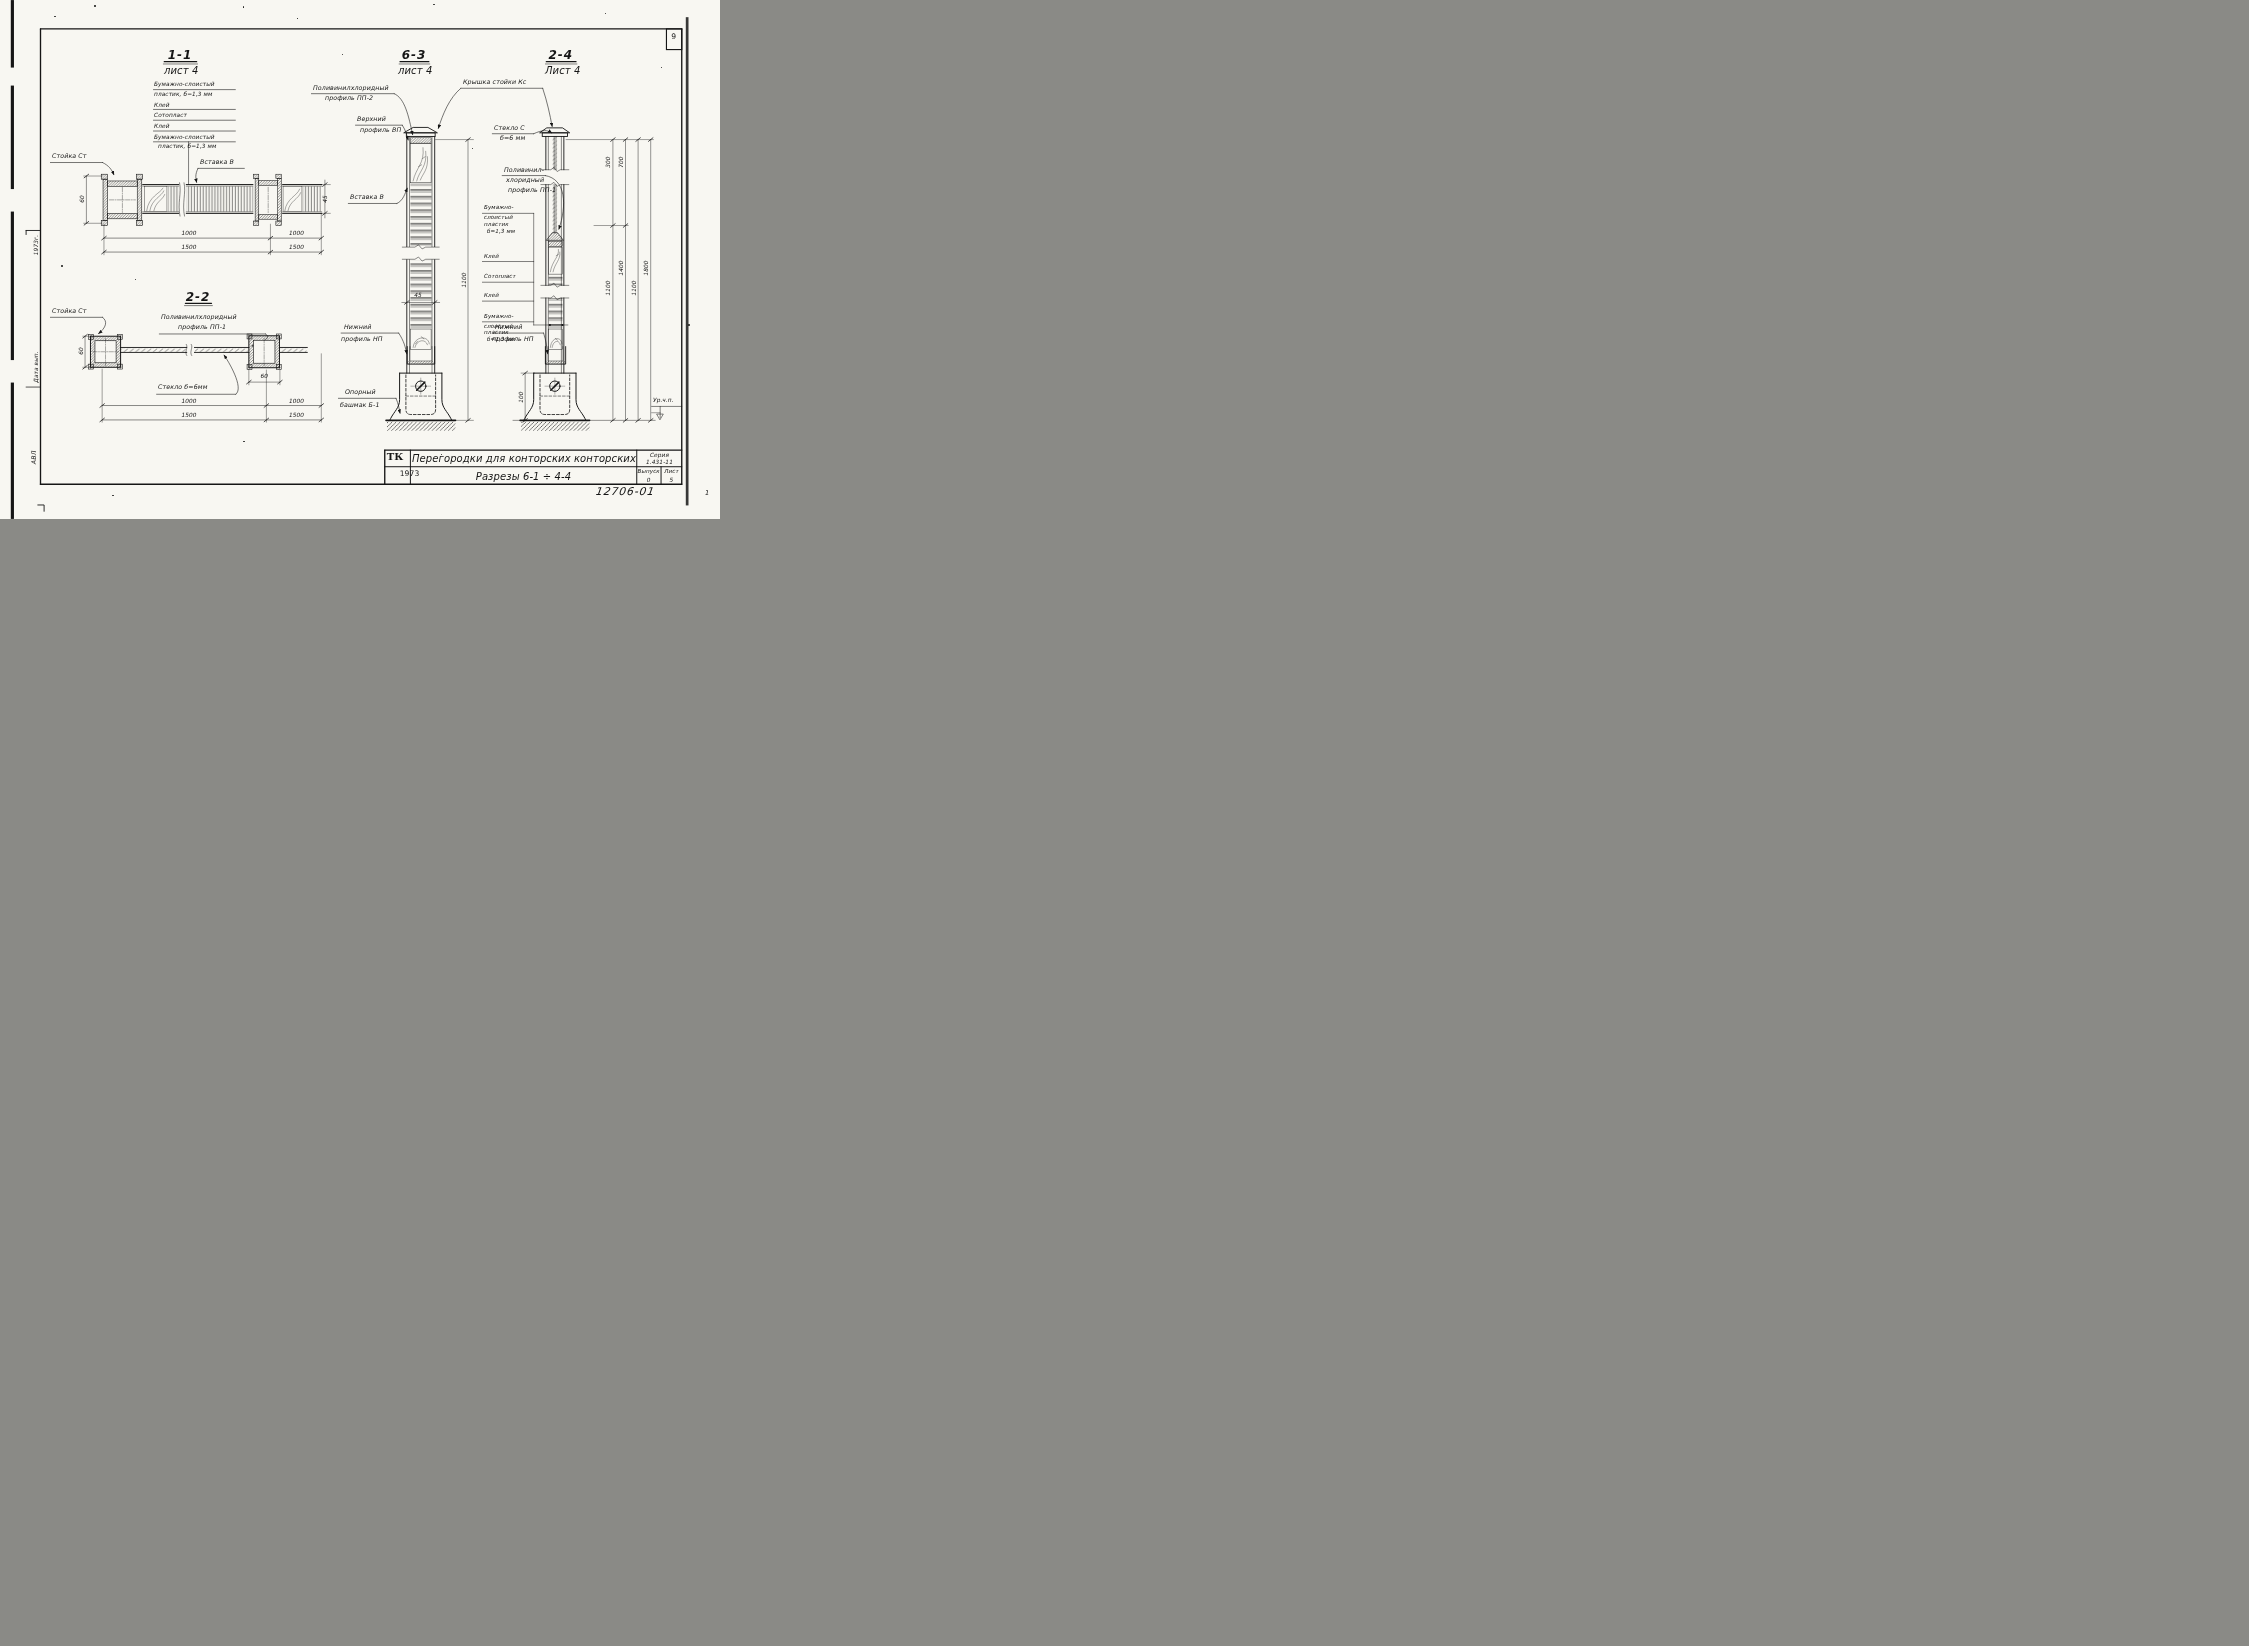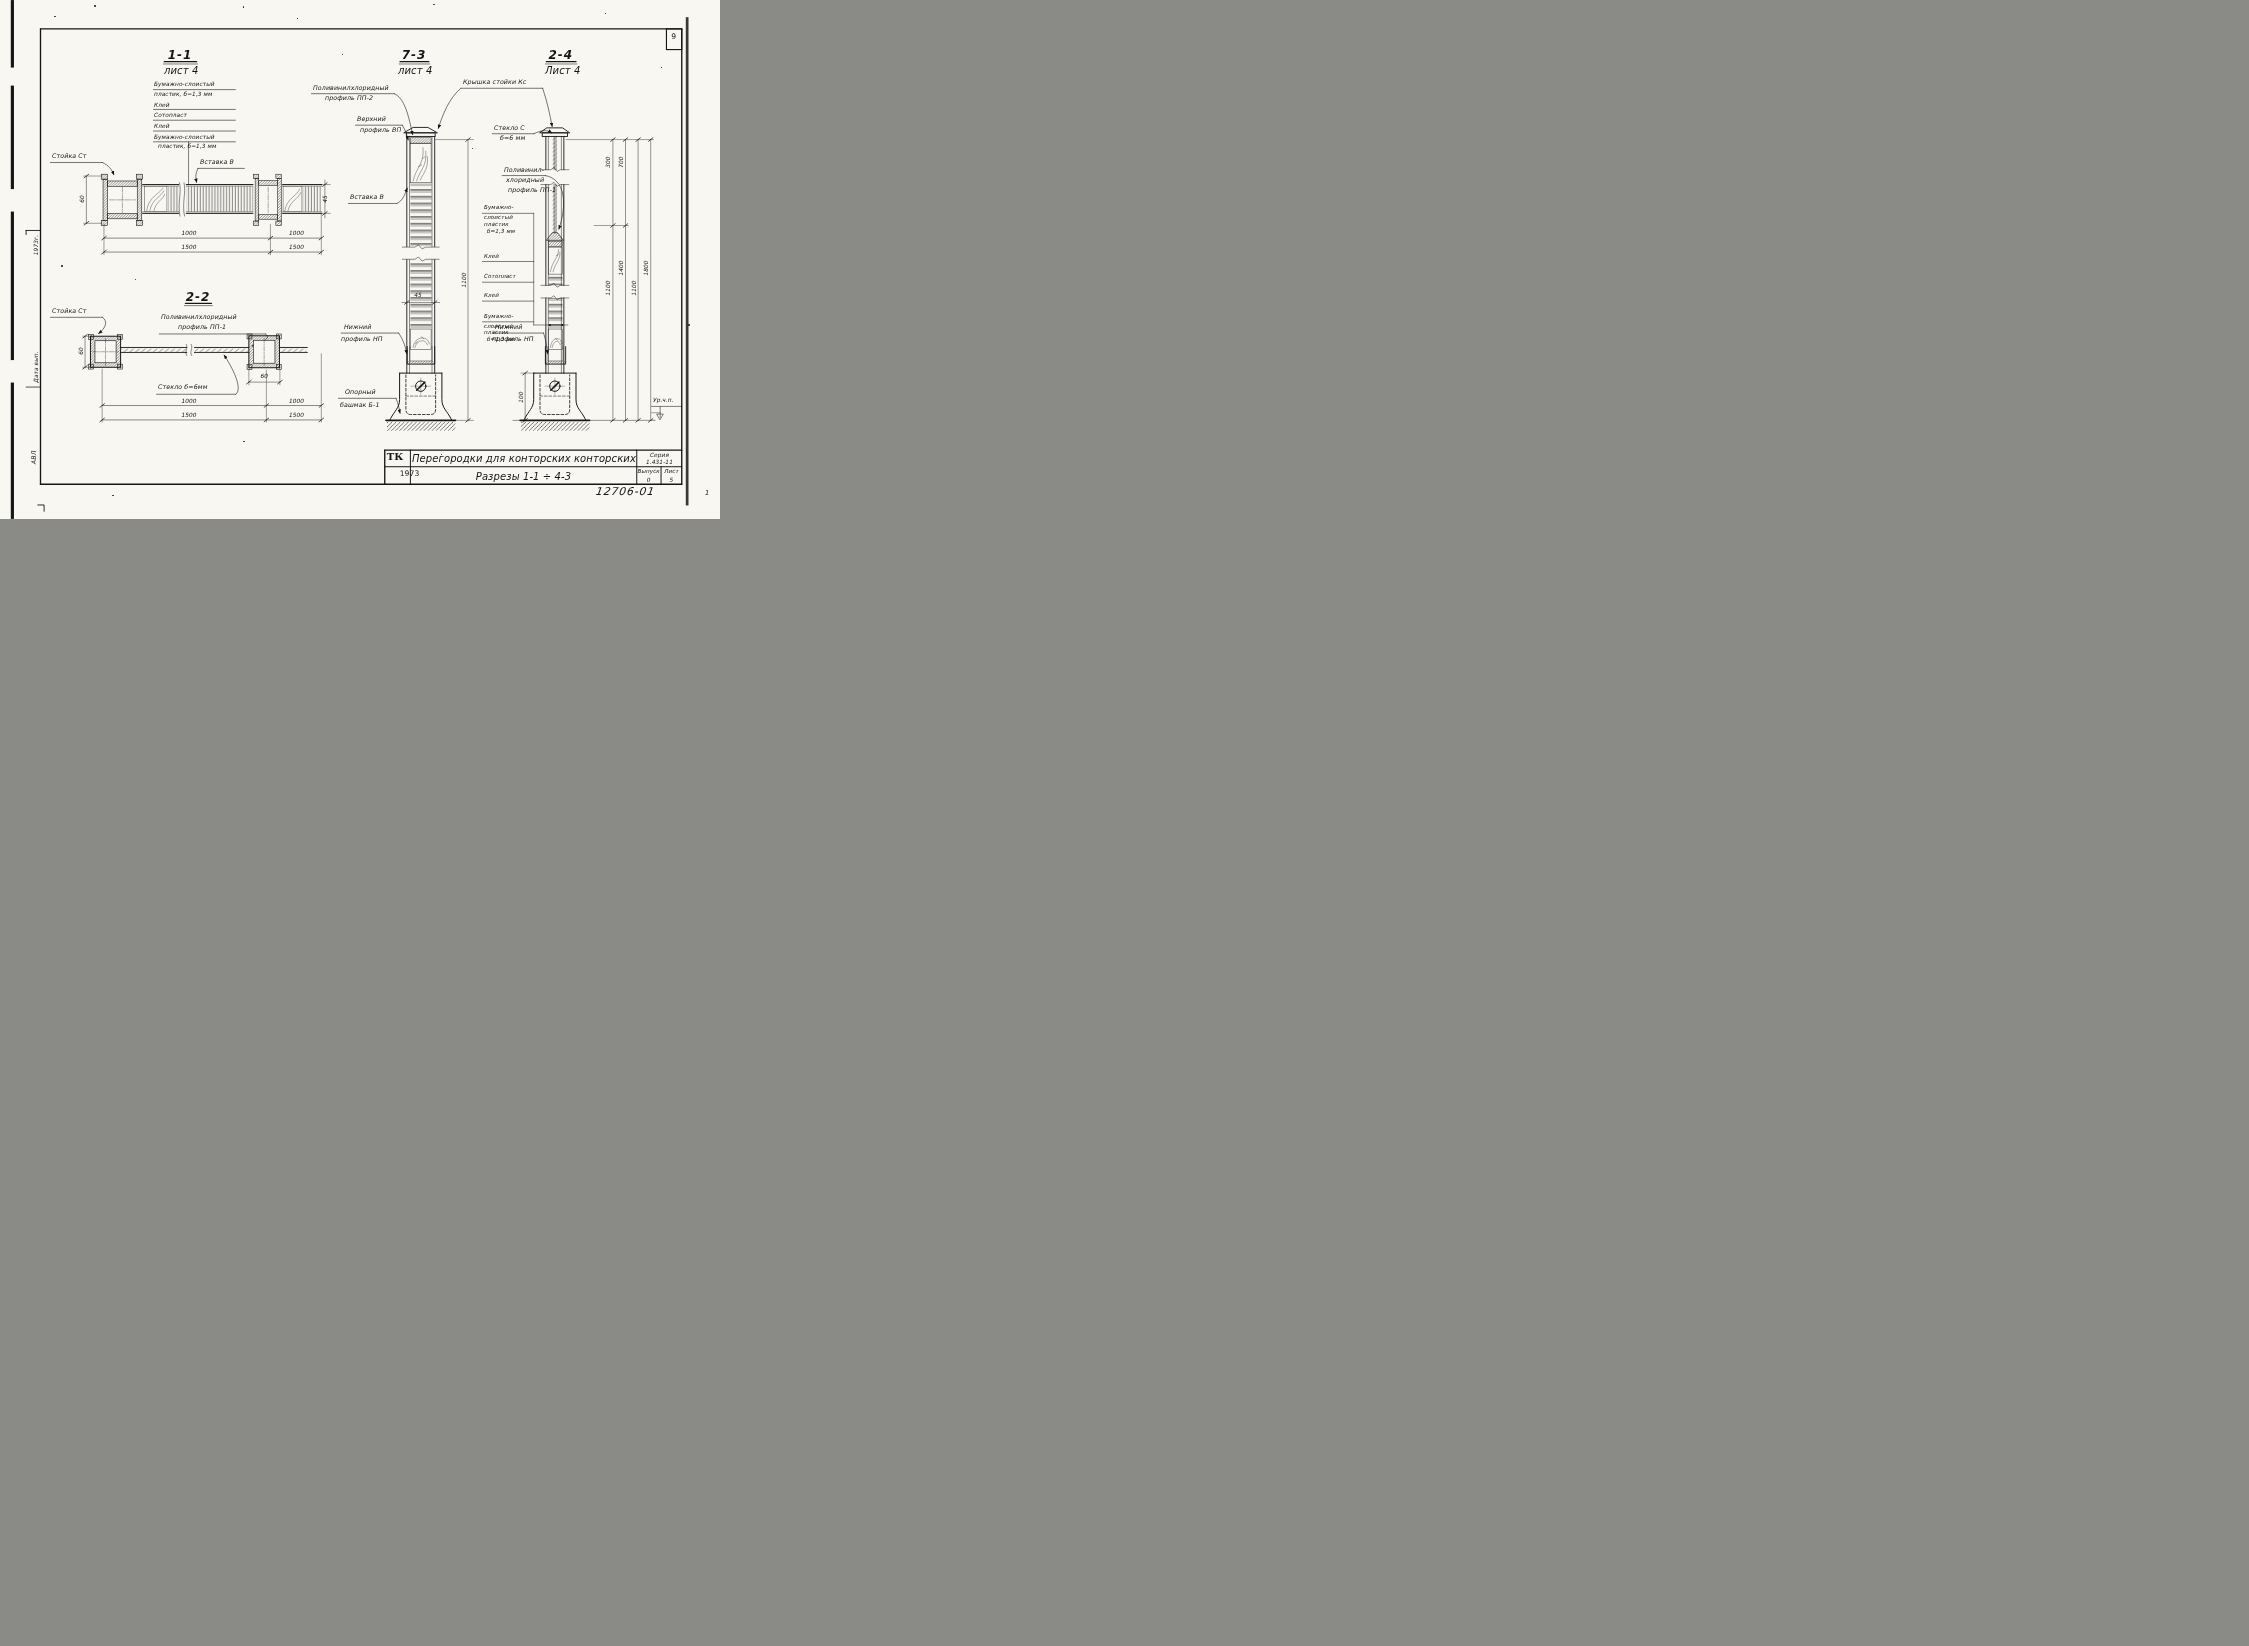--- a/index.html
+++ b/index.html
@@ -410,21 +410,21 @@
 <div class="lbl" style="left:161px;top:314px">Поливинилхлоридный</div>
 <div class="lbl" style="left:178px;top:324px">профиль ПП-1</div>
 <div class="lbl" style="left:158px;top:384px">Стекло б=6мм</div>
 <div class="lbl rot s13 ctr" style="left:72px;top:348px;width:18px">60</div>
 <div class="lbl s13 ctr" style="left:253px;top:373px;width:22.5px">60</div>
 <div class="lbl s13 ctr" style="left:171px;top:398px;width:36px">1000</div>
 <div class="lbl s13 ctr" style="left:283px;top:398px;width:27px">1000</div>
 <div class="lbl s13 ctr" style="left:171px;top:412px;width:36px">1500</div>
 <div class="lbl s13 ctr" style="left:283px;top:412px;width:27px">1500</div>
 
-<div class="lbl hdr ctr" style="left:398px;top:49px;width:32px">7-3</div>
+<div class="lbl hdr ctr" style="left:398px;top:49px;width:32px">6-3</div>
 <div class="lbl s15 ctr" style="left:398px;top:66px;width:32px">лист 4</div>
 <div class="lbl" style="left:313px;top:85px">Поливинилхлоридный</div>
 <div class="lbl" style="left:325px;top:95px">профиль ПП-2</div>
 <div class="lbl" style="left:463px;top:79px">Крышка стойки Кс</div>
 <div class="lbl" style="left:357px;top:116px">Верхний</div>
 <div class="lbl" style="left:360px;top:127px">профиль ВП</div>
 <div class="lbl" style="left:350px;top:194px">Вставка В</div>
 <div class="lbl s13 ctr" style="left:408px;top:292px;width:20px">45</div>
 <div class="lbl rot s13 ctr" style="left:454px;top:277px;width:20px">1100</div>
 <div class="lbl" style="left:344px;top:324px">Нижний</div>
@@ -457,21 +457,21 @@
 <div class="lbl rot s13 ctr" style="left:598px;top:285px;width:20px">1100</div>
 <div class="lbl rot s13 ctr" style="left:611px;top:265px;width:20px">1400</div>
 <div class="lbl rot s13 ctr" style="left:624px;top:285px;width:20px">1100</div>
 <div class="lbl rot s13 ctr" style="left:636px;top:265px;width:20px">1800</div>
 <div class="lbl rot s13 ctr" style="left:511px;top:394px;width:20px">100</div>
 <div class="lbl s13" style="left:653px;top:397px">Ур.ч.п.</div>
 
 <div class="lbl serif ctr" style="left:385px;top:452px;width:20px;font-size:10px;font-weight:bold">ТК</div>
 <div class="lbl ctr" style="left:385px;top:470px;width:49px;font-style:normal;font-size:7.6px">1973</div>
 <div class="lbl s15 ctr" style="left:412px;top:454px;width:223px">Перегородки для конторских конторских</div>
-<div class="lbl s15 ctr" style="left:412px;top:472px;width:223px">Разрезы 1-1 ÷ 4-3</div>
+<div class="lbl s15 ctr" style="left:412px;top:472px;width:223px">Разрезы 6-1 ÷ 4-4</div>
 <div class="lbl s13 ctr" style="left:638px;top:452px;width:43px">Серия</div>
 <div class="lbl s13 ctr" style="left:638px;top:459px;width:43px">1.431-11</div>
 <div class="lbl s12 ctr" style="left:637px;top:469px;width:23.4px">Выпуск</div>
 <div class="lbl s13 ctr" style="left:637px;top:477px;width:23.4px">0</div>
 <div class="lbl s12 ctr" style="left:661px;top:469px;width:21px">Лист</div>
 <div class="lbl s13 ctr" style="left:661px;top:477px;width:21px">5</div>
 <div class="lbl stamp ctr" style="left:585px;top:486px;width:81px">12706-01</div>
 
 <div>
   <div class="sp" style="left:94px;top:5.4px;width:1.8px;height:1.3px"></div>

